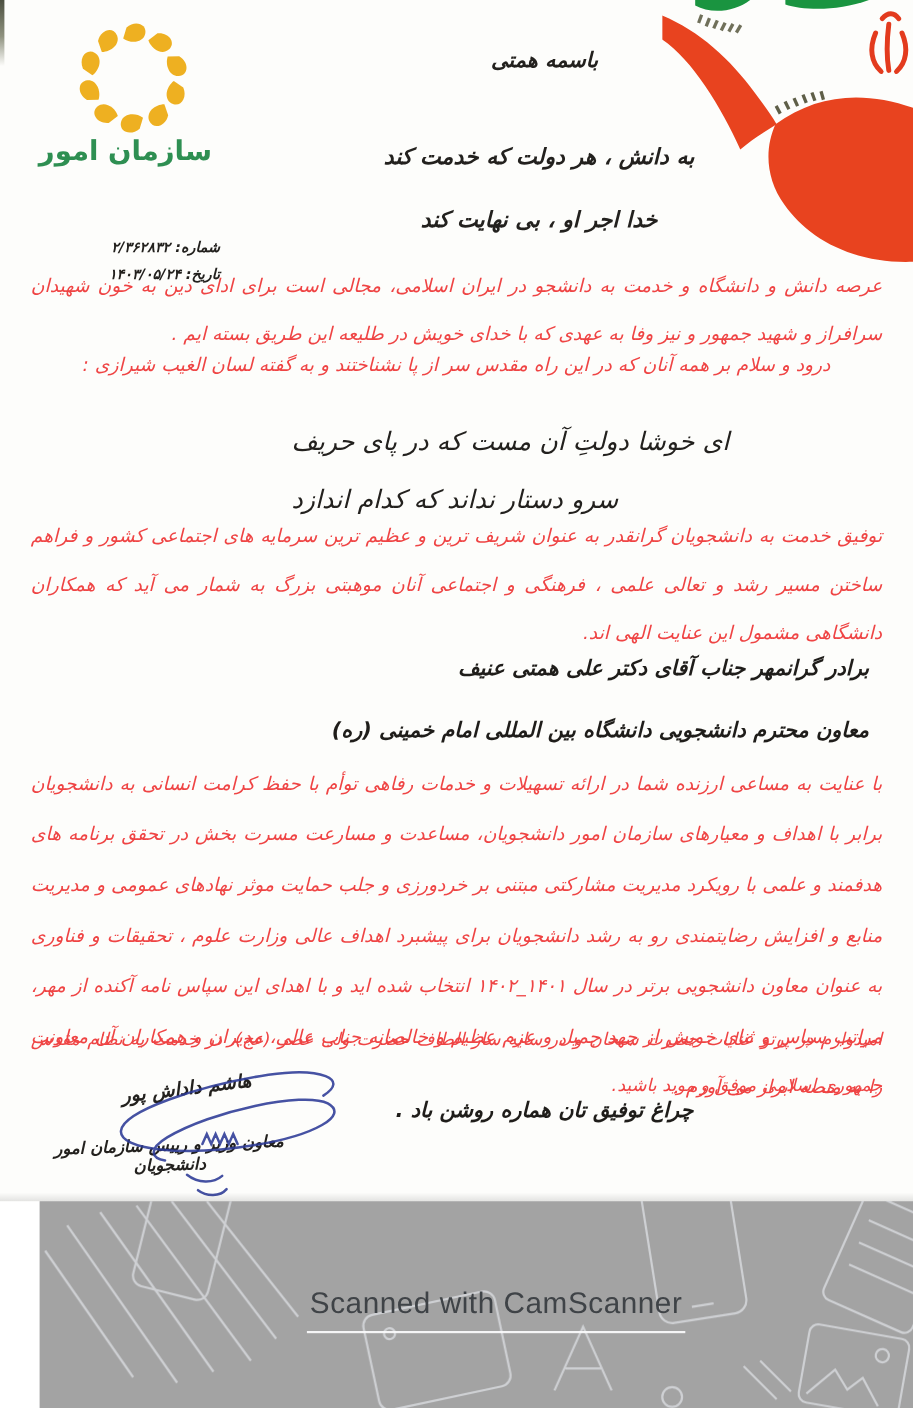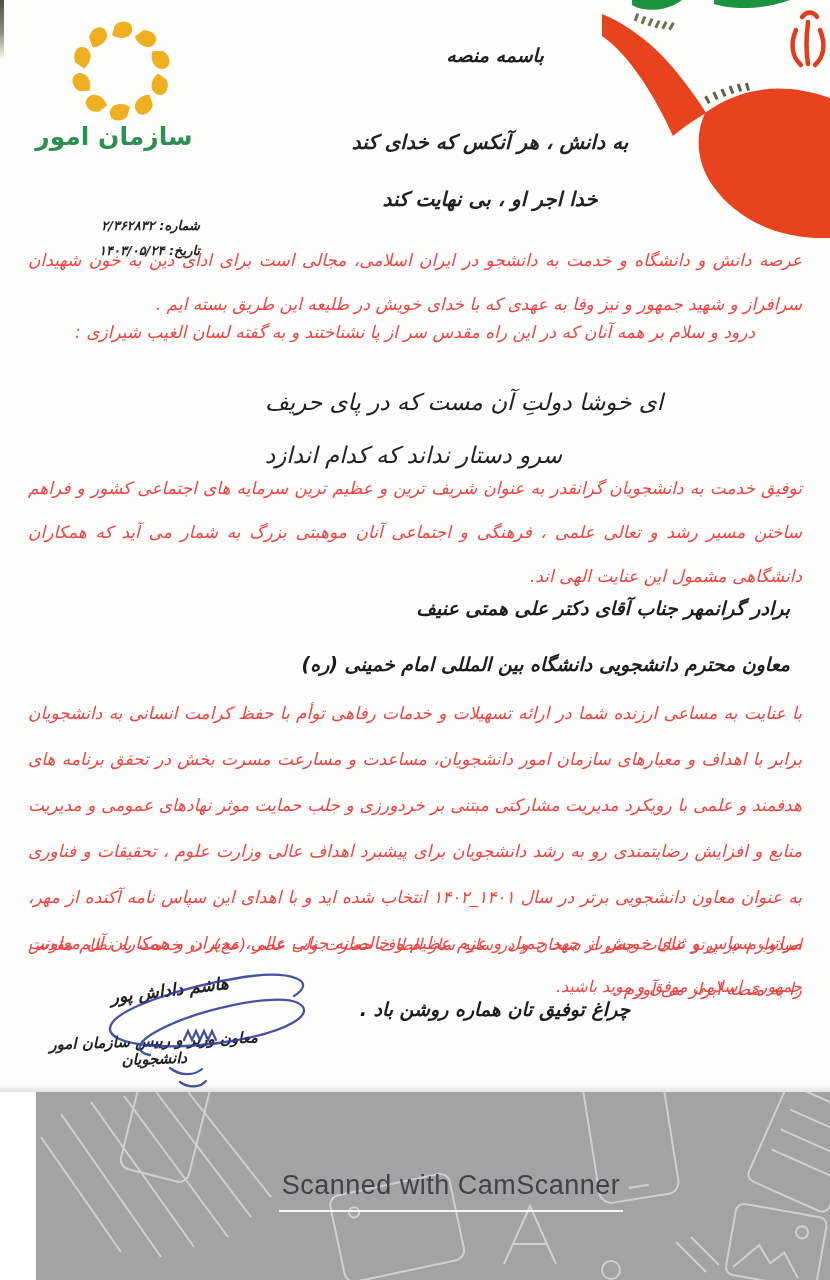--- a/index.html
+++ b/index.html
@@ -107,24 +107,24 @@
       <div>
         <span>شماره:</span>
         <span>۲/۳۶۲۸۳۲</span>
       </div>
       <div>
         <span>تاریخ:</span>
         <span>۱۴۰۳/۰۵/۲۴</span>
       </div>
     </div>
 
-    <div class="besmele">باسمه منصه</div>
+    <div class="besmele">باسمه همتی</div>
 
     <div class="motto">
-      <div>به دانش ، هر آنکس که خدای کند</div>
+      <div>به دانش ، هر دولت که خدمت کند</div>
       <div>خدا اجر او ، بی نهایت کند</div>
     </div>
 
     <svg class="flag-svg" width="228" height="240" viewBox="0 0 228 240">
       <path d="M30,0 L80,0 C66,11 44,13 30,5 Z" fill="#1A9440"></path>
       <path d="M112,0 L188,0 C158,11 127,9 112,4 Z" fill="#1A9440"></path>
       <g fill="#70705a">
         <rect x="33" y="13" width="3" height="8" transform="rotate(20 34 17)"></rect>
         <rect x="40" y="16" width="3" height="8" transform="rotate(22 41 20)"></rect>
         <rect x="47" y="18" width="3" height="8" transform="rotate(24 48 22)"></rect>

